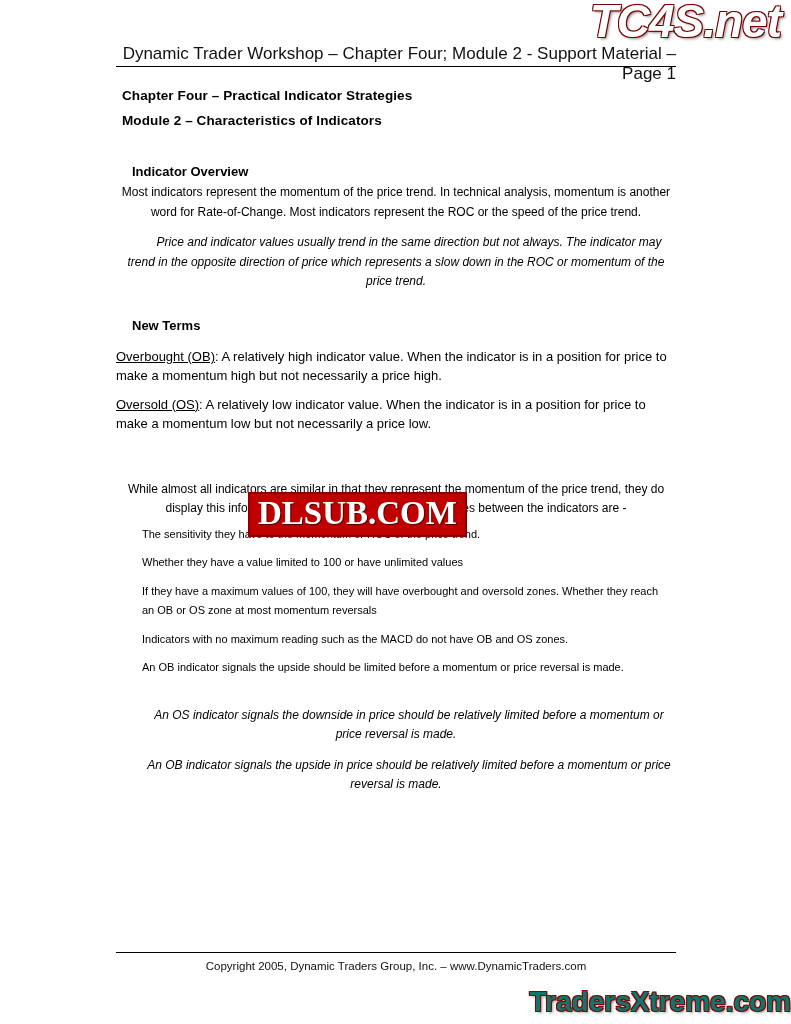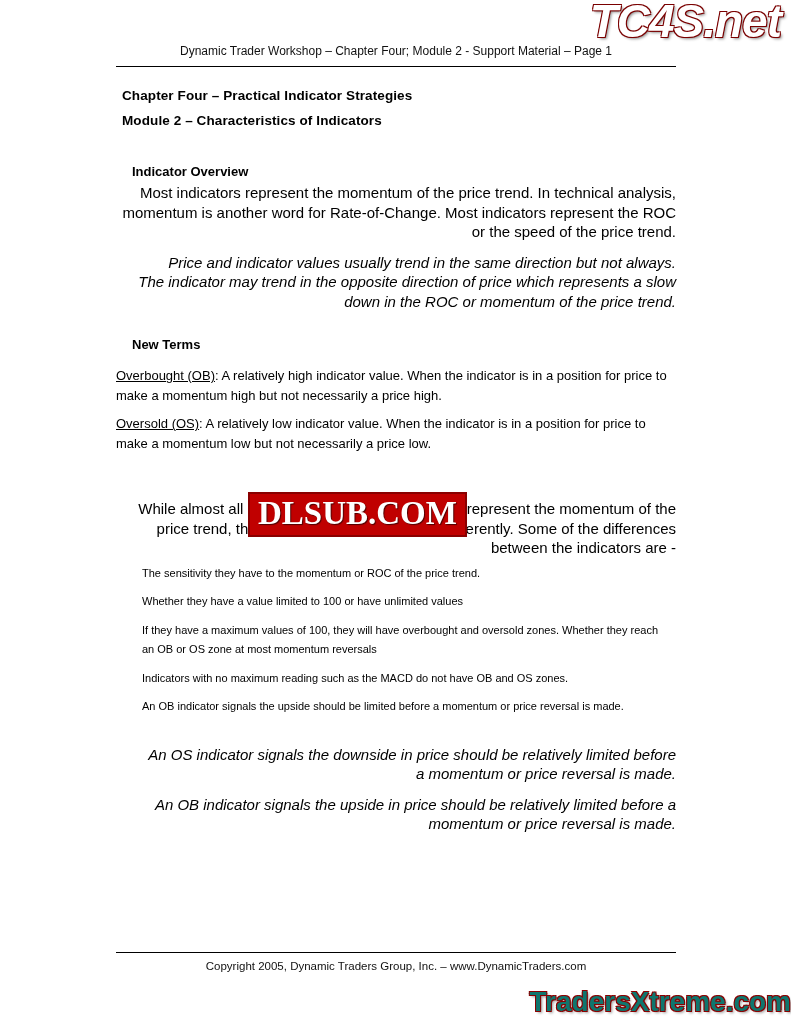--- a/index.html
+++ b/index.html
@@ -77,22 +77,22 @@
     position: absolute;
     inset: 0;
     padding: 8px;
   }
 
   .header {
     position: absolute;
     top: 44px;
     left: 116px;
     width: 560px;
-    text-align: center;
-    font-size: 12px;
+    text-align: right;
+    font-size: 17px;
     color: #111;
   }
   .header-rule {
     position: absolute;
     top: 66px;
     left: 116px;
     width: 560px;
     height: 1px;
     background: #000;
   }
@@ -114,24 +114,24 @@
   .section-head {
     font-size: 13px;
     font-weight: bold;
     margin: 0 0 4px 16px;
   }
   .sp-lg { height: 26px; }
   .sp-md { height: 18px; }
   .sp-sm { height: 10px; }
 
   p.body {
-    font-size: 15px;
+    font-size: 12px;
     line-height: 19.5px;
     margin: 1px 0 0 0;
-    text-align: right;
+    text-align: center;
   }
   p.indent {
     text-indent: 26px;
     font-style: italic;
   }
   p.term {
     font-size: 13px;
     line-height: 19.5px;
     margin: 0 0 9px 0;
   }

